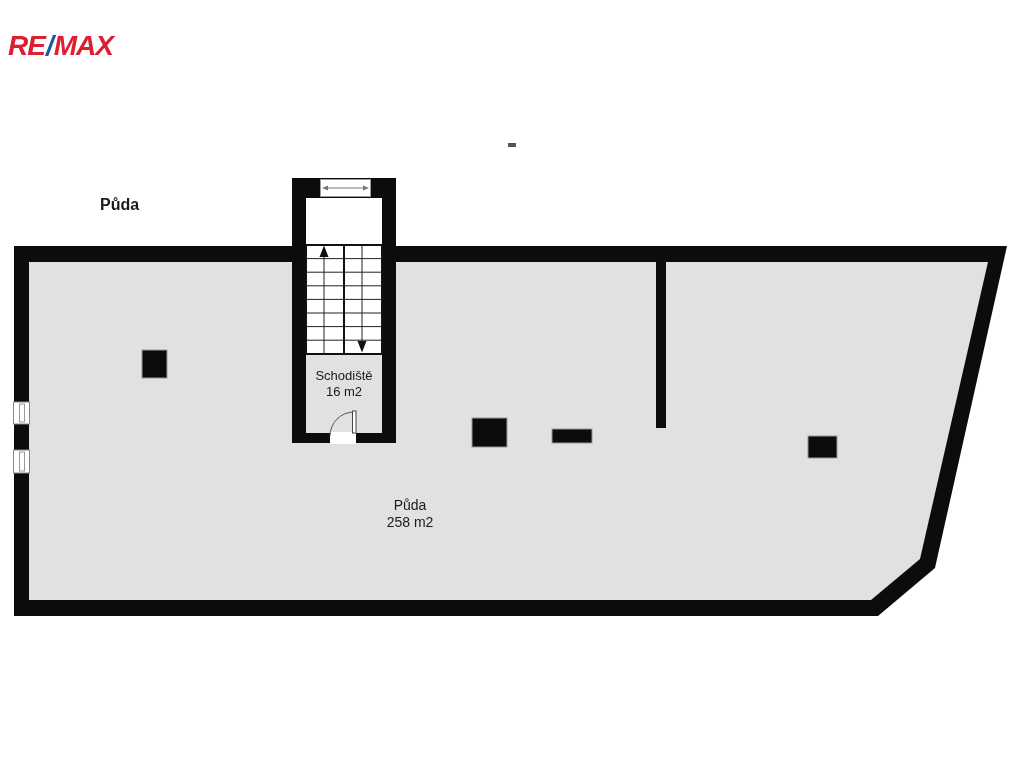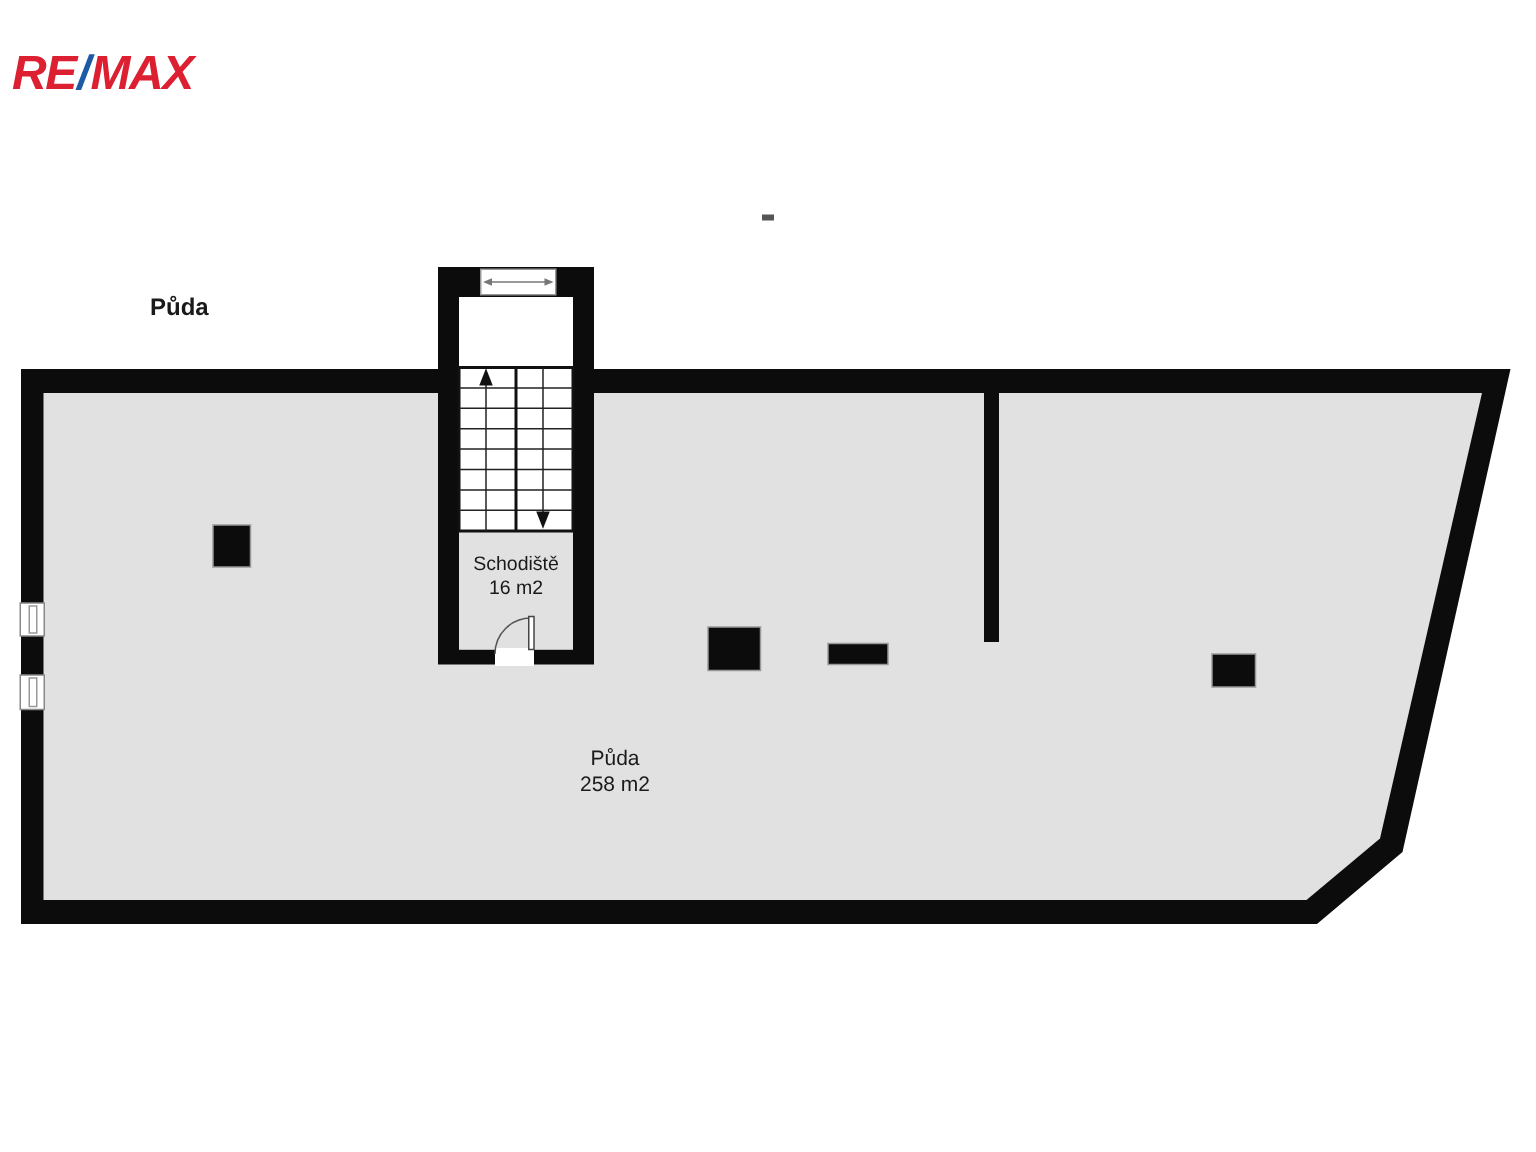--- a/index.html
+++ b/index.html
@@ -8,21 +8,21 @@
     width:1024px;height:768px;
     background:#ffffff;
     overflow:hidden;
     font-family:"Liberation Sans", sans-serif;
   }
   .logo{
     position:absolute;
     left:8px;top:30px;
     font-style:italic;
     font-weight:bold;
-    font-size:32px;
+    font-size:28px;
     letter-spacing:-1px;
     white-space:nowrap;
     user-select:none;
   }
   .logo .red{color:var(--logo-red,#DC2032);}
   .logo .blue{color:var(--logo-blue,#1C5AA6);padding:0 1px;}
   svg{position:absolute;left:0;top:0;}
   svg text{font-family:"Liberation Sans", sans-serif;fill:#1a1a1a;}
   .room-label{font-size:14px;}
   .stair-label{font-size:13px;}

